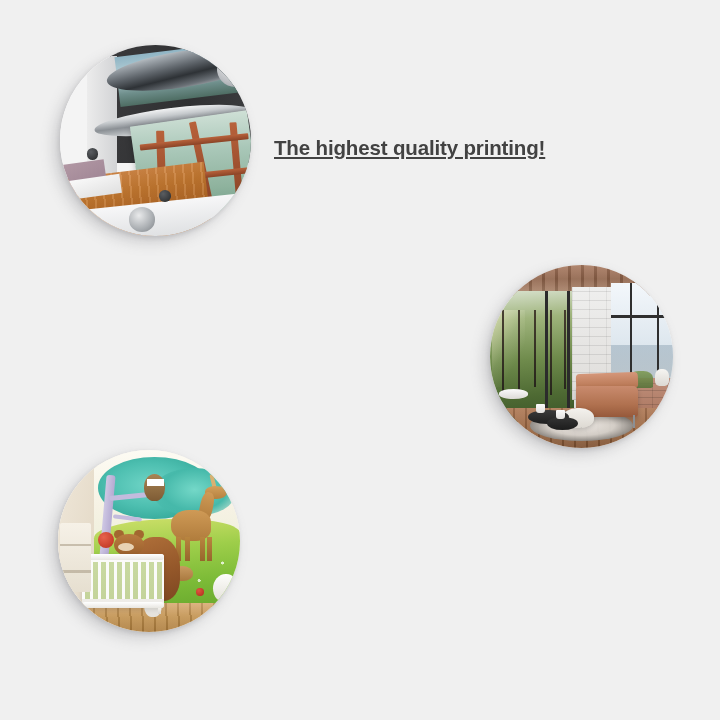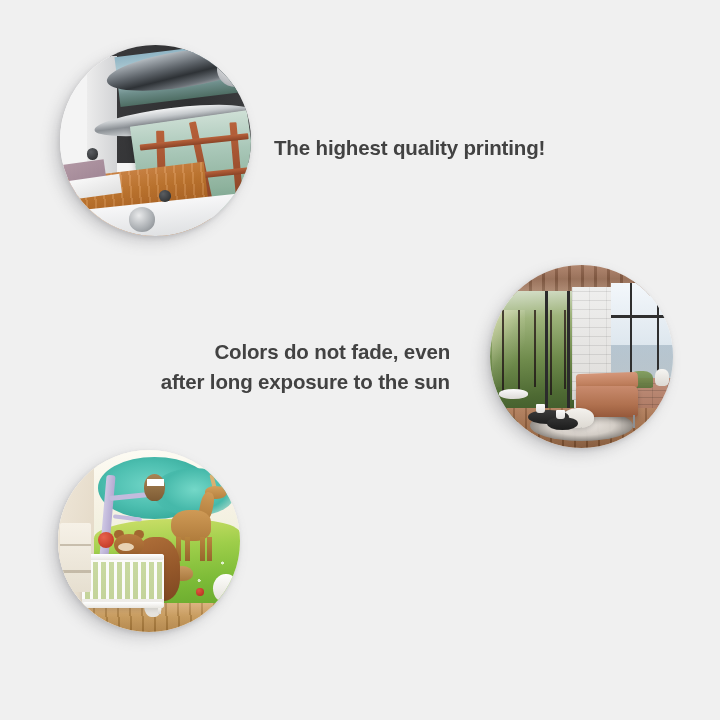--- a/index.html
+++ b/index.html
@@ -42,21 +42,21 @@
   
   .caption {
     position: absolute;
     color: #424242;
     font-weight: bold;
     font-size: 20.5px;
     line-height: 1.45;
     letter-spacing: -0.15px;
     white-space: pre-line;
   }
-  #caption-printing { left: 274px; top: 133px; }
+  #caption-printing { left: 274px; top: 133px; text-decoration: underline; }
   #caption-fade     { left: 150px; top: 337px; width: 300px; text-align: right; }
   #caption-odorless { left: 272px; top: 527px; }
 
   
   .p-bg       { position:absolute; inset:0; background:#f4f4f4; }
   .p-wall     { position:absolute; left:26%; top:0; width:74%; height:62%;
                 background:linear-gradient(100deg,#3a3a3c 0%,#2f3032 55%,#3d3e40 100%); }
   .p-leftpanel{ position:absolute; left:14%; top:6%; width:16%; height:66%;
                 background:linear-gradient(90deg,#ececec,#d2d3d5); }
   .p-print-top{ position:absolute; left:30%; top:2%; width:70%; height:26%;
@@ -417,22 +417,20 @@
       <div class="p-white-edge"></div>
       <div class="p-base"></div>
       <div class="p-cyl"></div>
       <div class="p-knob" style="left:52%; bottom:18%;"></div>
       <div class="p-knob" style="left:14%; top:54%;"></div>
     </div>
   </div>
 
   <div class="caption" id="caption-printing">The highest quality printing!</div>
 
-  <div class="caption" id="caption-fade">Colors do not fade, even
-after long exposure to the sun</div>
 
   <div class="medallion" id="medallion-interior">
     <div class="scene">
       <div class="i-bg"></div>
       <div class="i-ceiling"></div>
       <div class="i-mural">
         <div class="i-sunray"></div>
         <div class="i-trunk" style="left:14%;"></div>
         <div class="i-trunk" style="left:33%; height:66%;"></div>
         <div class="i-trunk" style="left:52%; height:58%;"></div>

